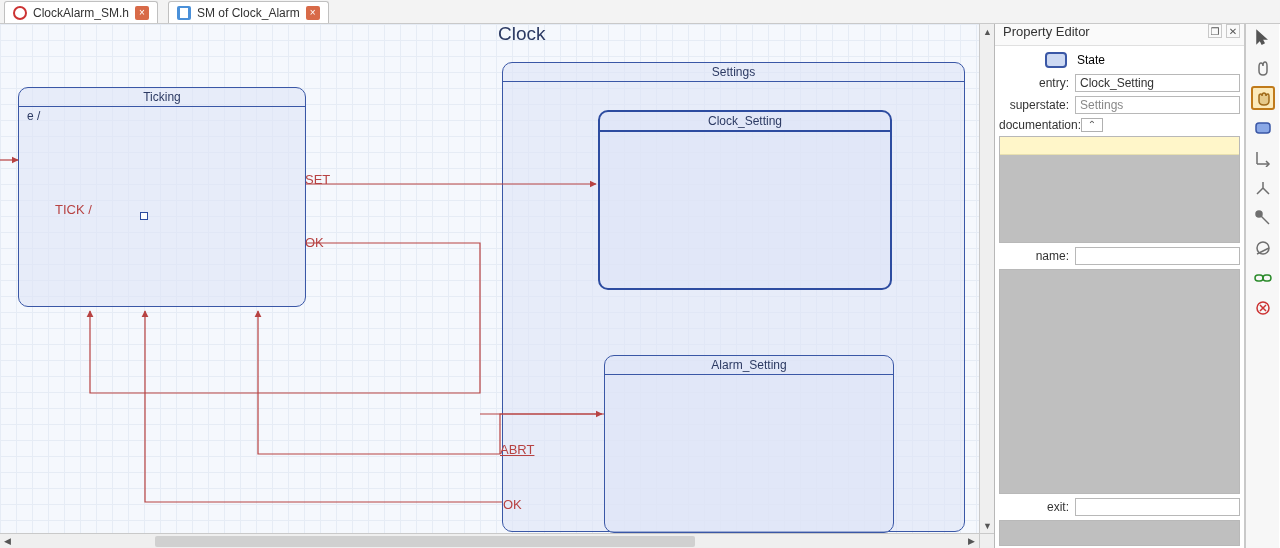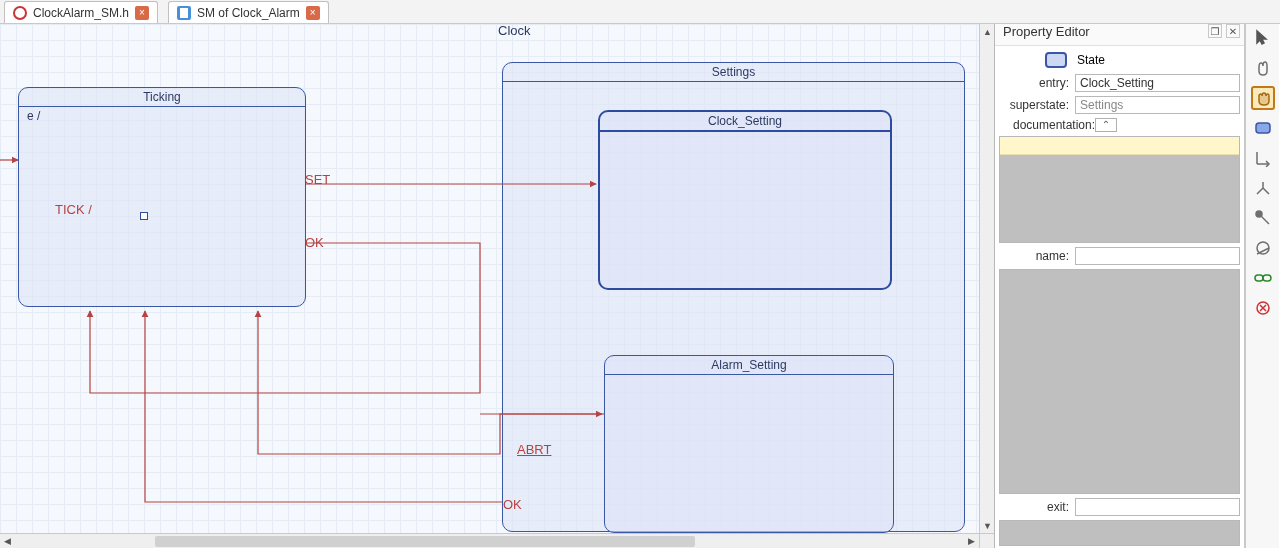--- a/index.html
+++ b/index.html
@@ -245,21 +245,21 @@
     <span class="close">×</span>
   </div>
 </div>
 
 <div class="main">
 
   <div class="canvas-wrap">
 
     <div class="canvas">
 
-      <span class="inner-label" style="left:498px; top:-1px; font-size:13px;text-align:center;">Clock</span>
+      <span class="inner-label" style="left:498px; top:-1px; font-size:19px;text-align:center;">Clock</span>
 
       <div class="state" style="left:18px; top:63px; width:288px; height:220px;">
         <div class="state-title">Ticking</div>
       </div>
       <span class="inner-label" style="left:27px; top:85px;">e /</span>
       <span class="trans-label" style="left:19px; top:178px;padding-left:36px;">TICK /</span>
       <div class="small-handle" style="left:140px; top:188px;"></div>
 
       <div class="state" style="left:502px; top:38px; width:463px; height:470px;">
         <div class="state-title">Settings</div>
@@ -268,21 +268,21 @@
       <div class="state selected" style="left:598px; top:86px; width:294px; height:180px;">
         <div class="state-title" style="border-bottom:2px solid #2d4ca0;">Clock_Setting</div>
       </div>
 
       <div class="state" style="left:604px; top:331px; width:290px; height:178px;">
         <div class="state-title">Alarm_Setting</div>
       </div>
 
       <span class="trans-label" style="left:305px; top:148px;">SET</span>
       <span class="trans-label" style="left:305px; top:211px;">OK</span>
-      <span class="trans-label" style="left:517px; top:418px;text-decoration:underline;">ABRT</span>
+      <span class="trans-label" style="left:500px; top:418px;text-decoration:underline;">ABRT</span>
       <span class="trans-label" style="left:503px; top:473px;">OK</span>
 
       <svg width="980" height="508" style="position:absolute;left:0;top:0;pointer-events:none;">
         <defs>
           <marker id="arr" viewBox="0 0 10 10" refX="9" refY="5" markerWidth="6" markerHeight="6" orient="auto">
             <path d="M0,0 L10,5 L0,10 z" fill="#b74242"></path>
           </marker>
         </defs>
 
         <line x1="0" y1="136" x2="18" y2="136" stroke="#b74242" stroke-width="1.2" marker-end="url(#arr)"></line>
@@ -334,21 +334,21 @@
         <span class="prop-label">entry:</span>
         <input class="prop-field" value="Clock_Setting" style="">
       </div>
 
       <div class="prop-row">
         <span class="prop-label">superstate:</span>
         <input class="prop-field readonly" readonly="" value="Settings" style="">
       </div>
 
       <div class="prop-row">
-        <span class="prop-label" style="width:78px;margin-left:14px;">documentation:</span>
+        <span class="prop-label" style="width:78px;">documentation:</span>
         <span class="doc-collapse">⌃</span>
       </div>
       <div class="prop-textarea doc-area">
         <div class="doc-highlight"></div>
       </div>
 
       <div class="prop-row">
         <span class="prop-label">name:</span>
         <input class="prop-field" value="" style="">
       </div>

